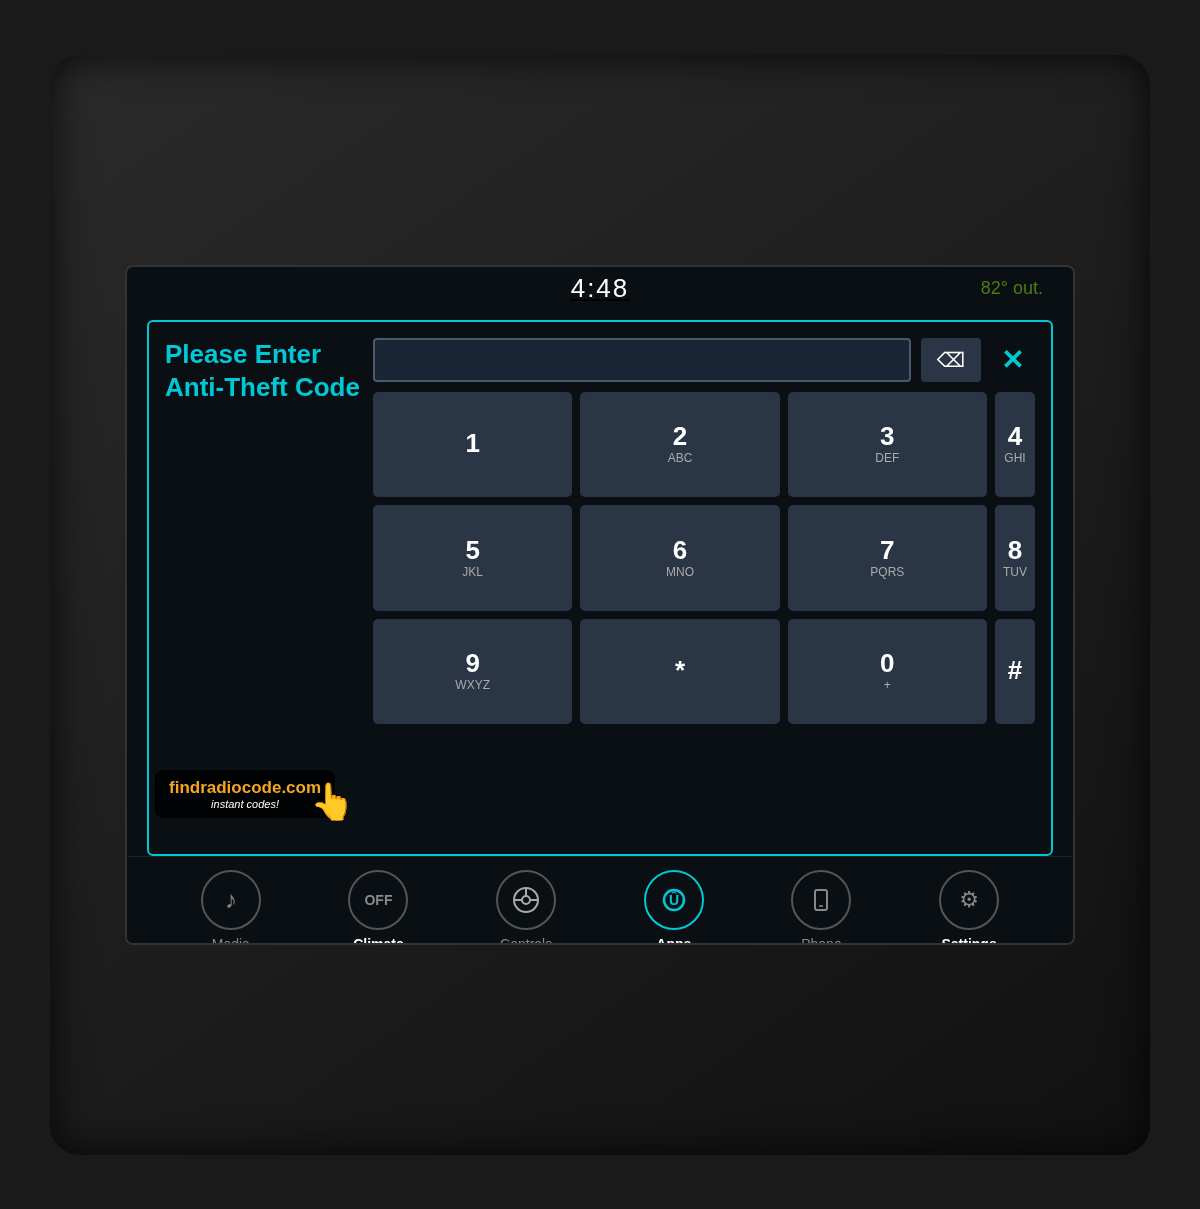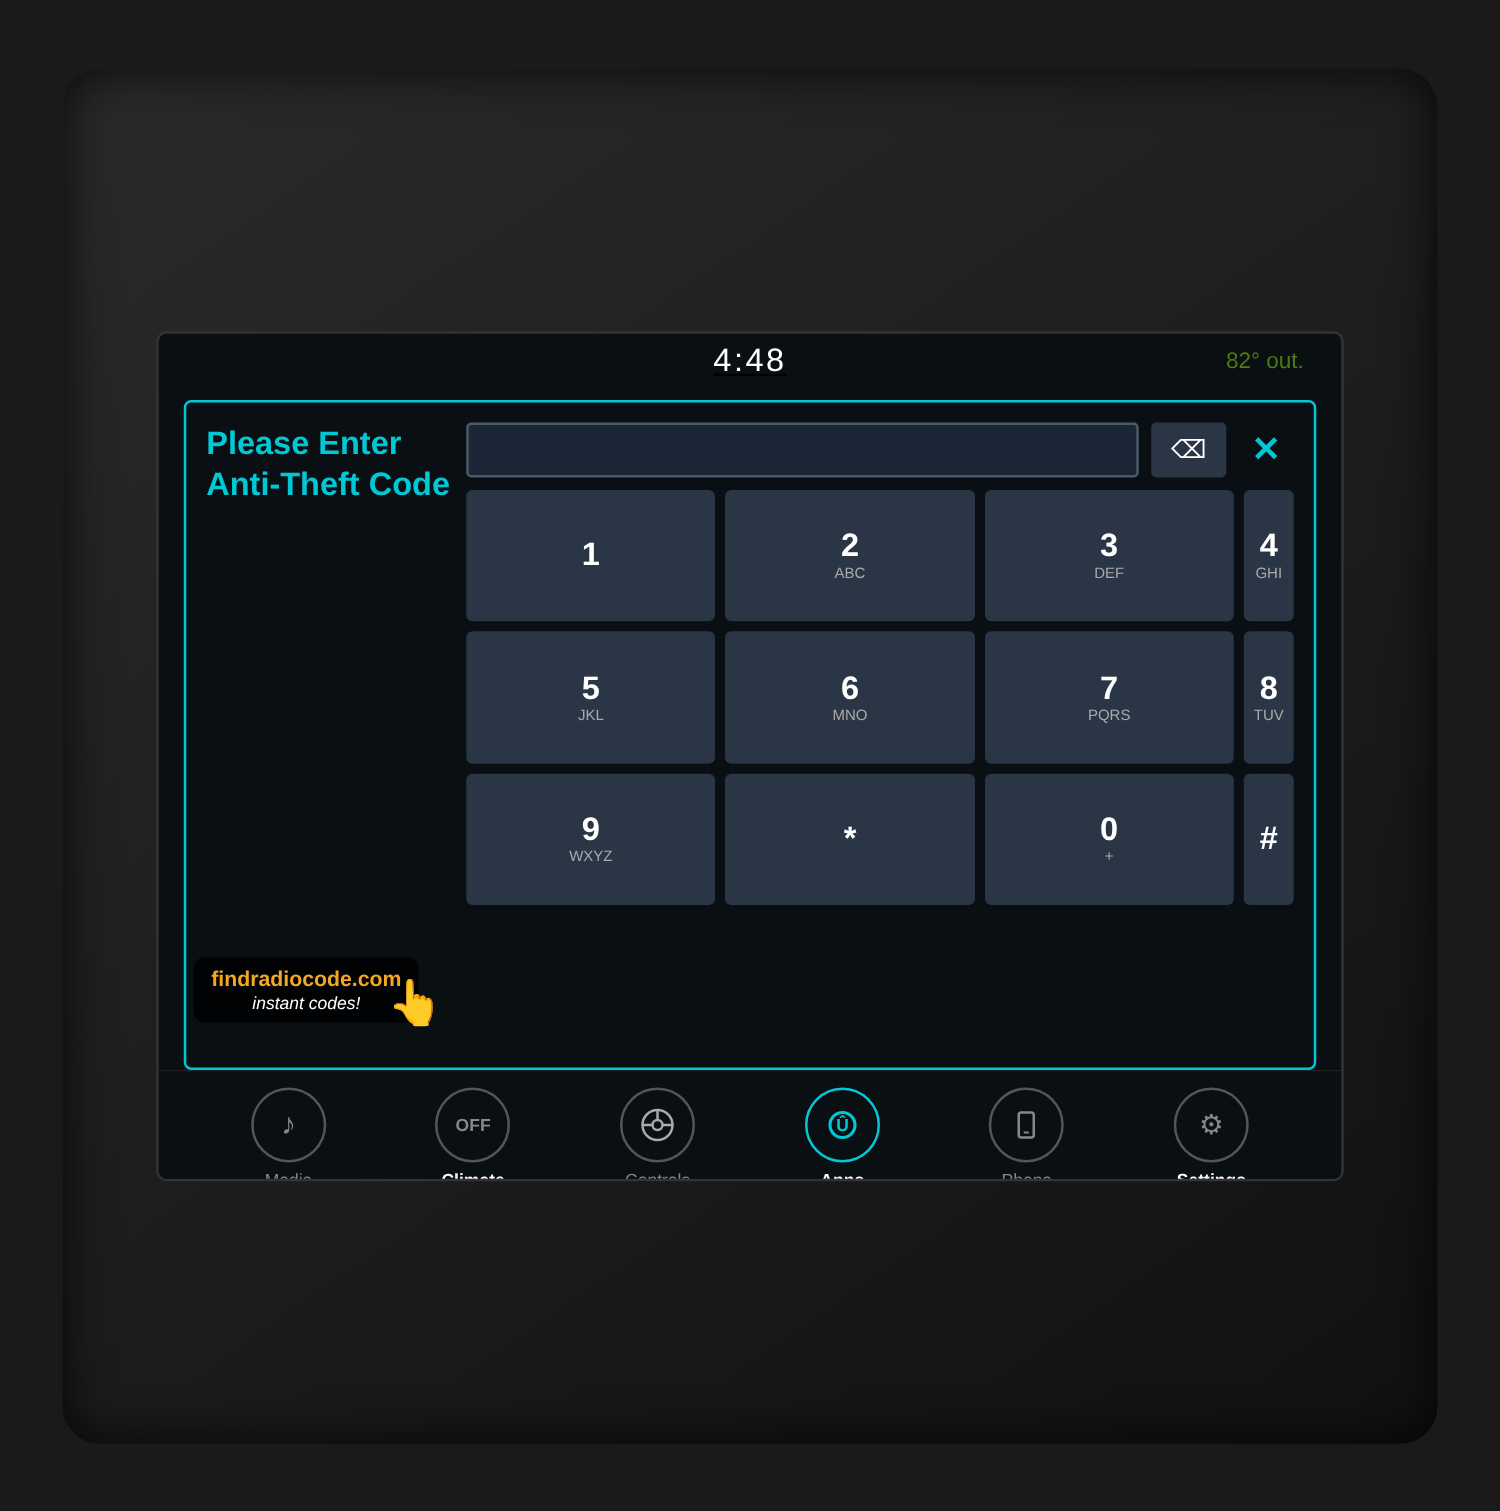--- a/index.html
+++ b/index.html
@@ -105,21 +105,21 @@
     }
 
     .watermark-url {
       color: #f5a623;
       font-size: 17px;
       font-weight: bold;
     }
 
     .watermark-sub {
       color: white;
-      font-size: 14px;
+      font-size: 11px;
       font-style: italic;
       text-align: center;
     }
 
     
     .hand-cursor {
       font-size: 36px;
       position: absolute;
       bottom: -5px;
       right: -20px;

